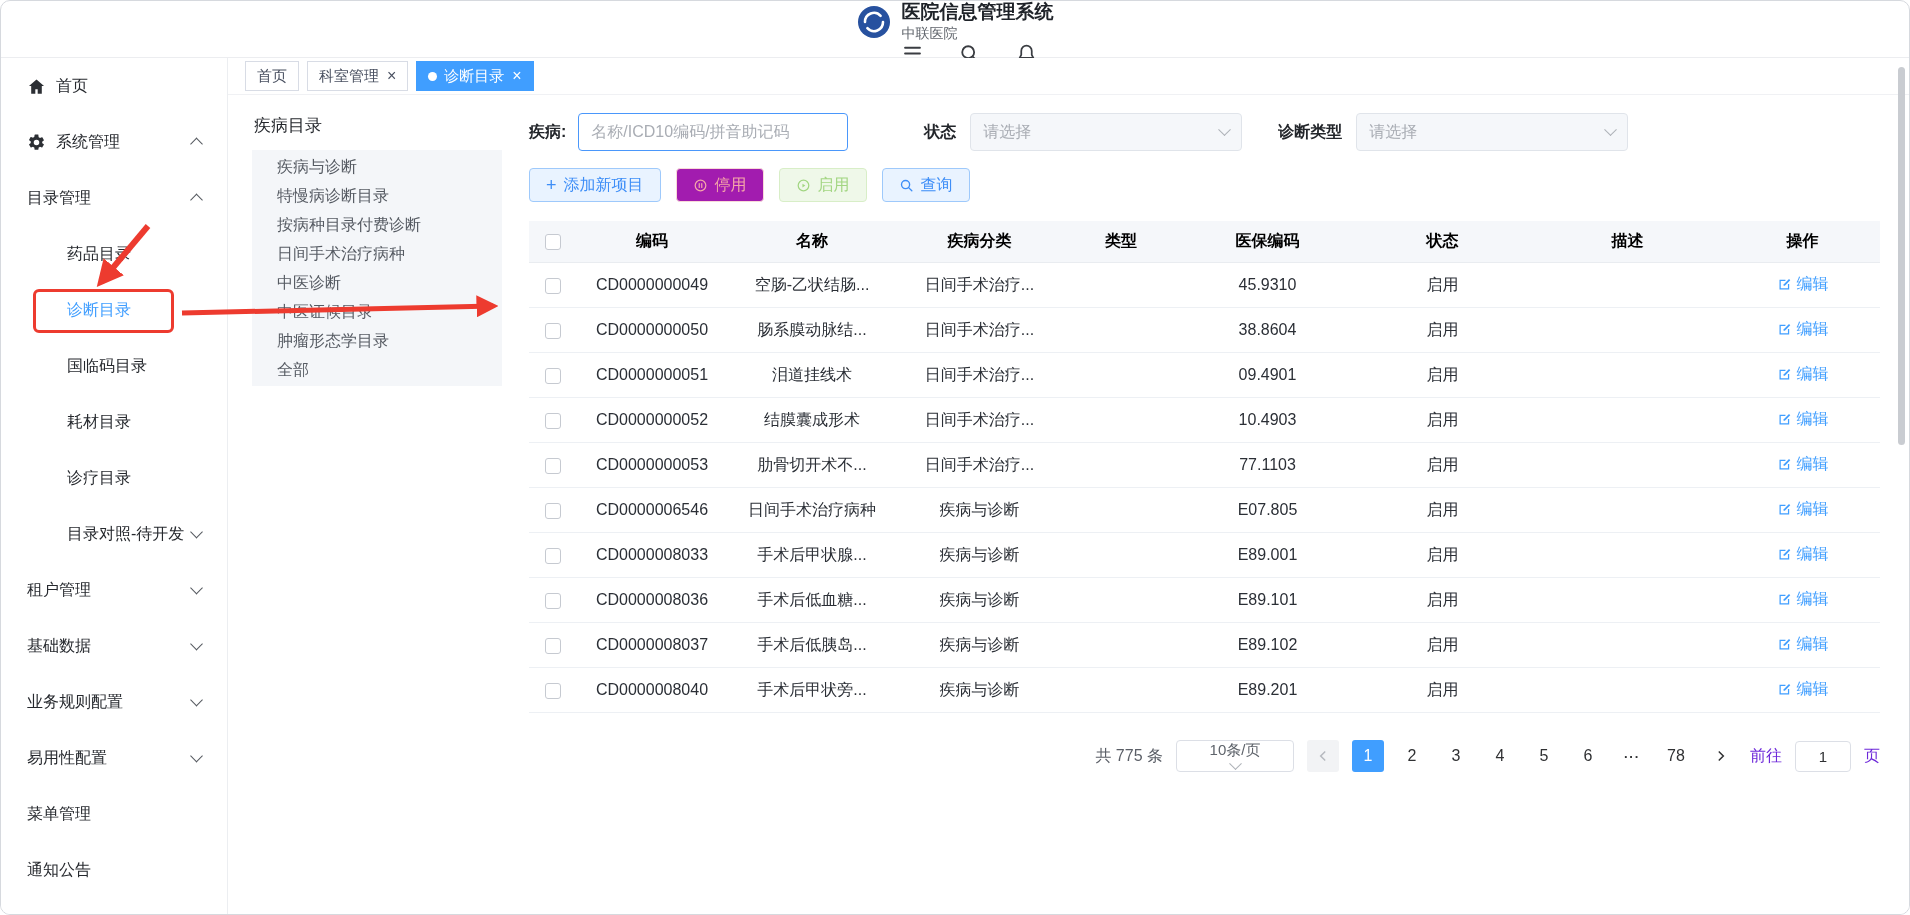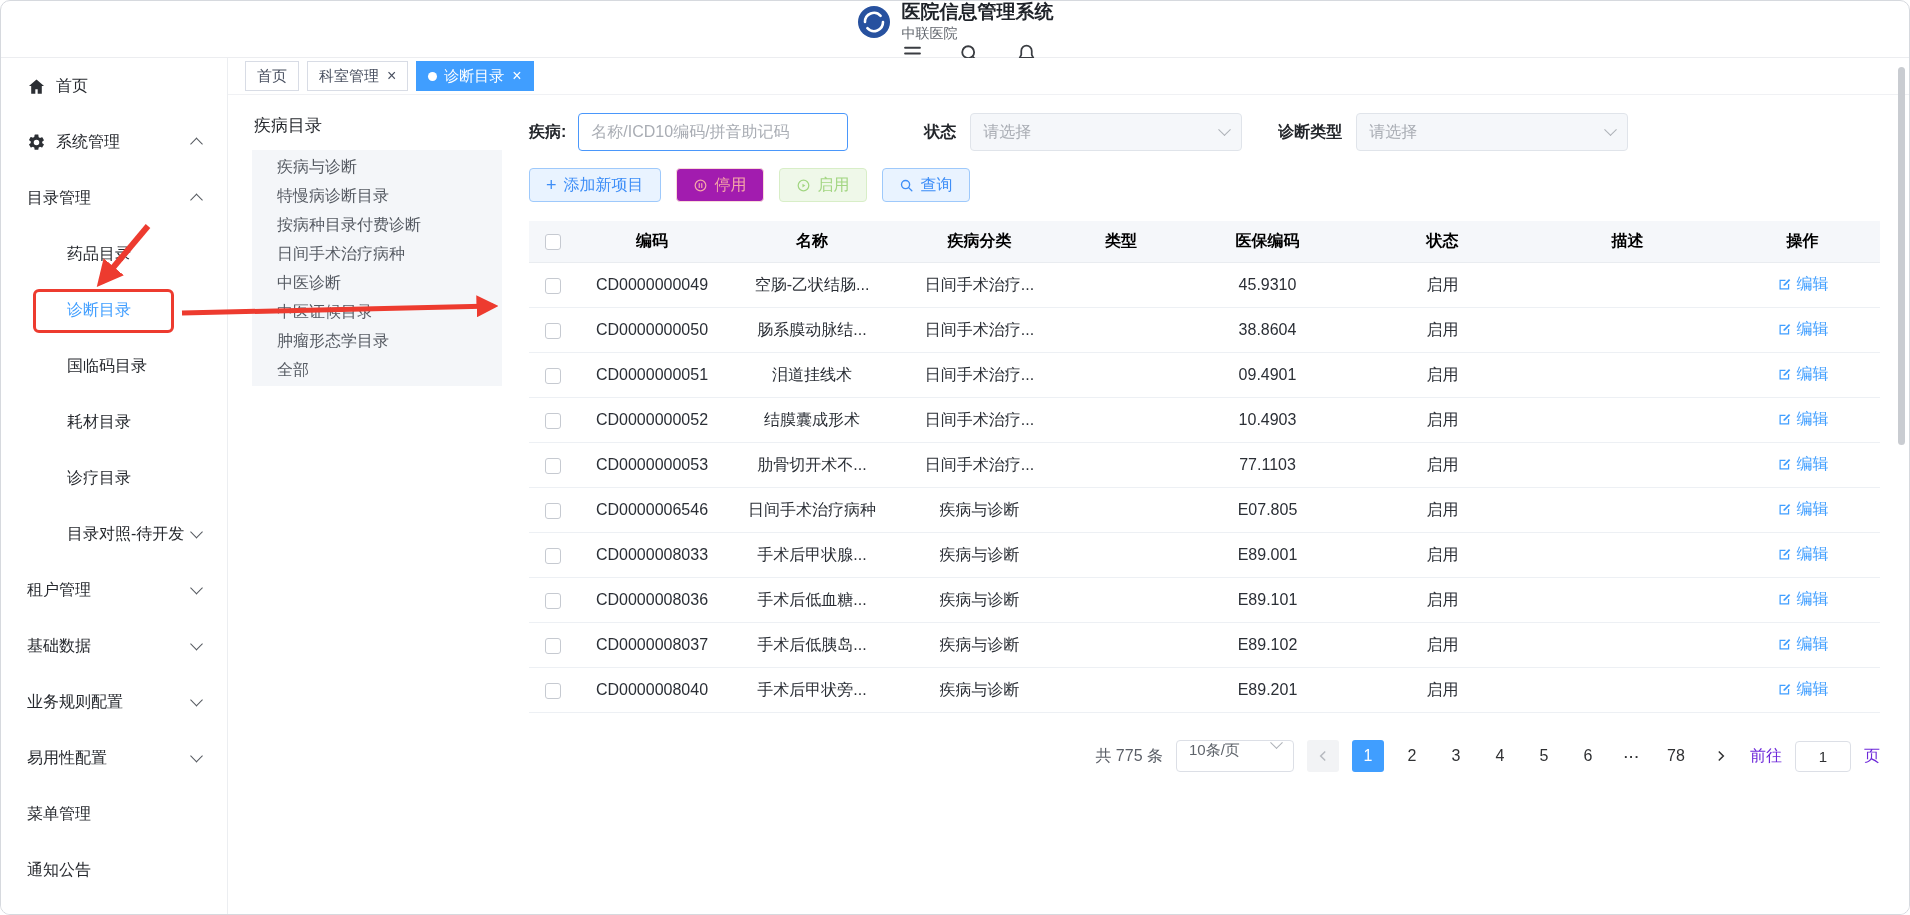--- a/index.html
+++ b/index.html
@@ -76,21 +76,21 @@
   .t-grid { display:grid; grid-template-columns:48px 150px 170px 165px 118px 175px 175px 195px 155px; align-items:center; }
   .t-head { height:42px; background:#f5f7fa; font-weight:700; color:#000000; font-size:16px; border-bottom:1px solid #e9ecf0; }
   .t-row { height:45px; border-bottom:1px solid #edf0f4; font-size:16px; color:#2b2f36; background:#fff; }
   .cell { text-align:center; overflow:hidden; white-space:nowrap; text-overflow:ellipsis; padding:0 6px; }
   .checkbox { display:inline-block; width:16px; height:16px; border:1px solid #c6cad1; border-radius:3px; background:#fff; cursor:pointer; vertical-align:middle; }
   .edit-link { display:inline-flex; align-items:center; gap:5px; color:#409eff; font-size:16px; cursor:pointer; }
   .edit-link svg { width:15px; height:15px; }
 
   
   .pagination { display:flex; align-items:center; justify-content:flex-end; gap:13px; margin-top:27px; width:1351px; font-size:16px; color:#5a5e66; }
-  .size-select { width:118px; height:32px; border:1px solid #dcdfe6; border-radius:4px; display:flex; align-items:flex-start; justify-content:space-between; padding:0 12px; color:#5f646b; font-size:15px; cursor:pointer; background:#fff; }
+  .size-select { width:118px; height:32px; border:1px solid #dcdfe6; border-radius:4px; display:flex; align-items:center; justify-content:space-between; padding:0 6px; color:#5f646b; font-size:15px; cursor:pointer; background:#fff;flex-direction:column; }
   .pg-btn { min-width:32px; height:32px; display:inline-flex; align-items:center; justify-content:center; border-radius:3px; cursor:pointer; }
   .pg-prev { background:#f2f3f5; color:#b6b9bf; cursor:not-allowed; }
   .pg-next { color:#303133; }
   .pager { display:flex; align-items:center; gap:12px; }
   .page { min-width:32px; height:32px; display:inline-flex; align-items:center; justify-content:center; border-radius:3px; color:#303133; font-weight:500; cursor:pointer; font-size:16px; }
   .page.active { background:#409eff; color:#fff; }
   .page.ellipsis { color:#303133; letter-spacing:1px; font-weight:700; font-size:13px; }
   .goto-label, .goto-suffix { color:#6d28d9; }
   .goto-input { width:56px; height:31px; border:1px solid #dcdfe6; border-radius:4px; text-align:center; font-size:15px; color:#303133; outline:none; font-family:inherit; }
 

